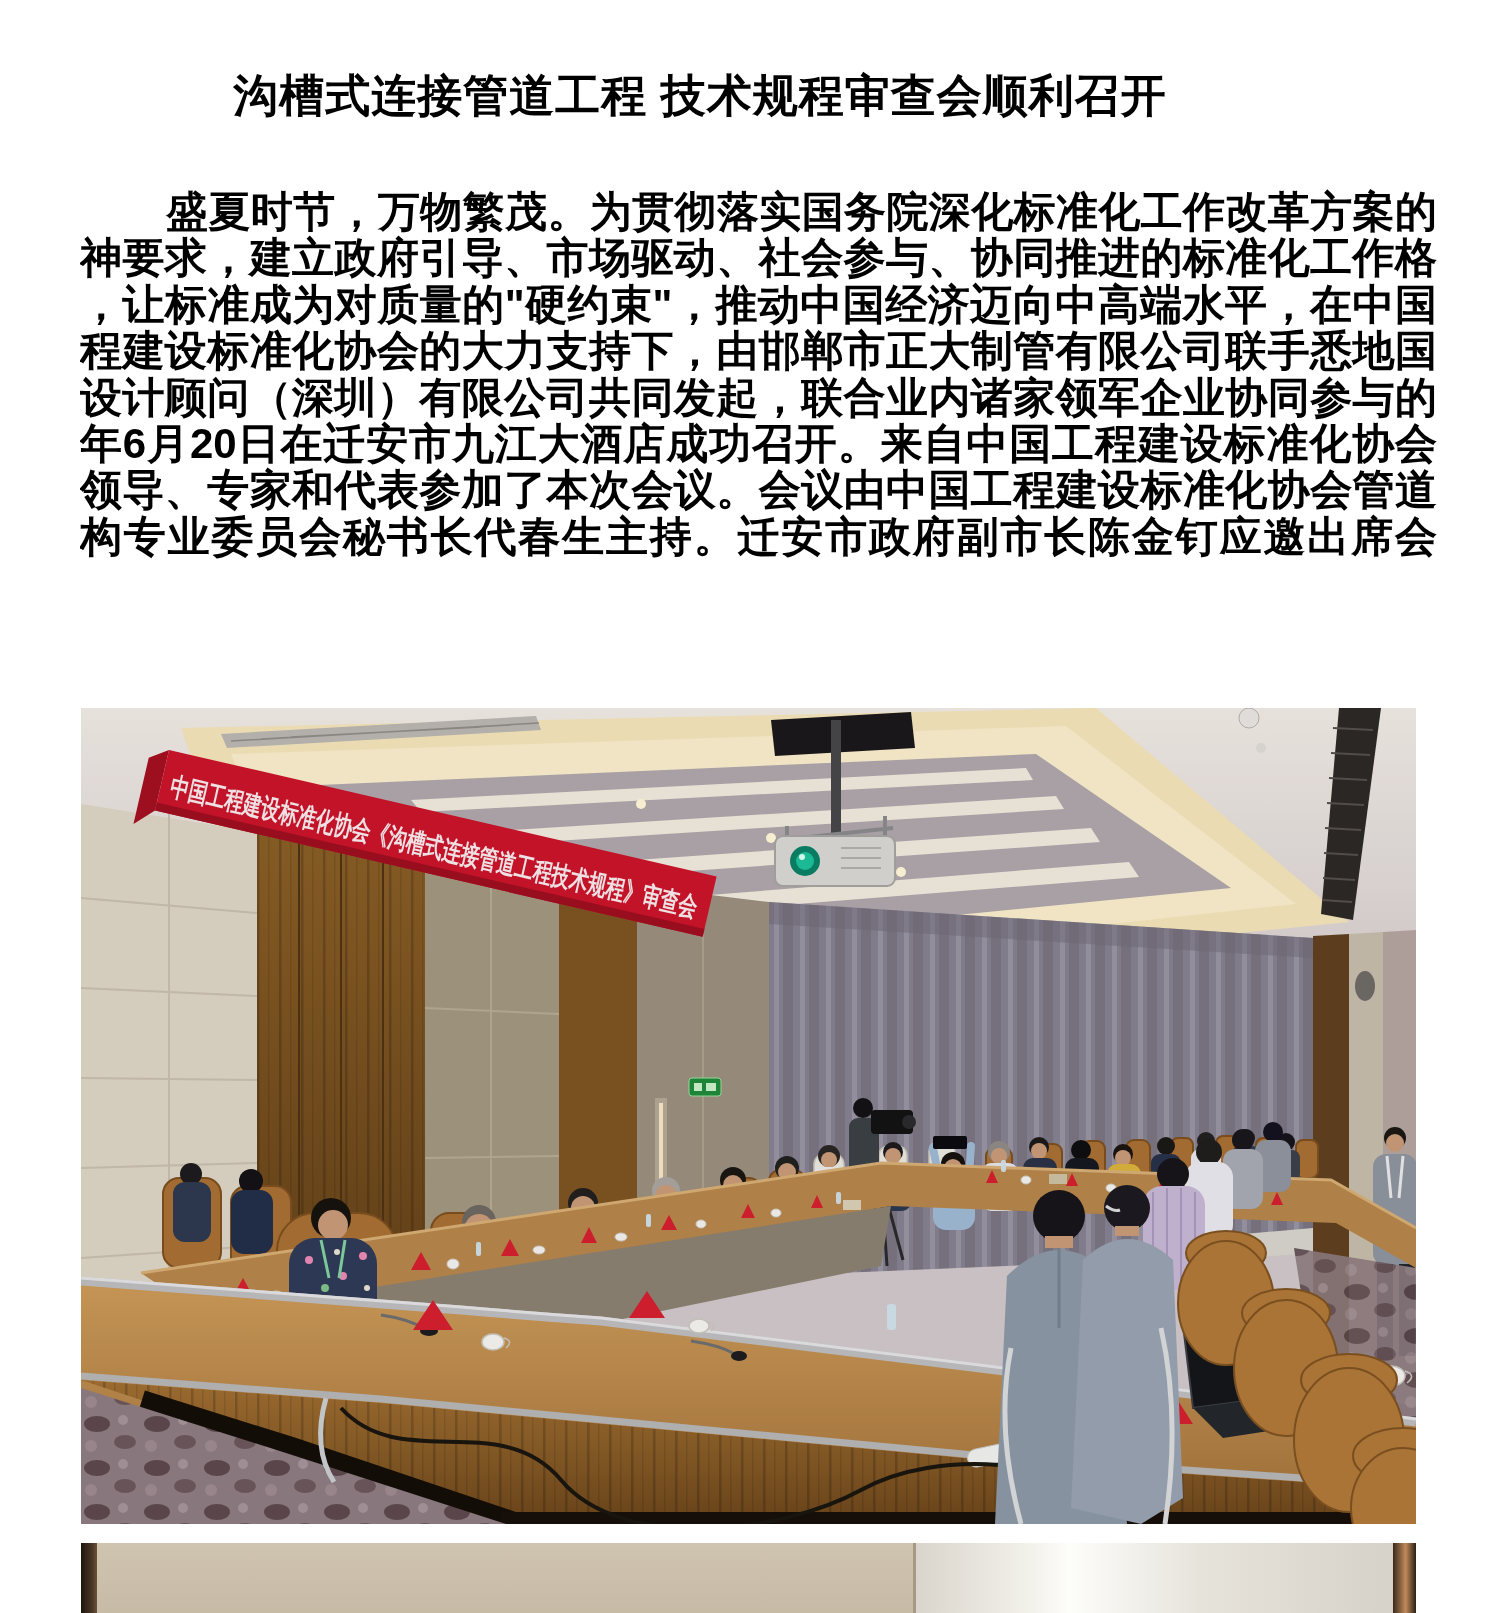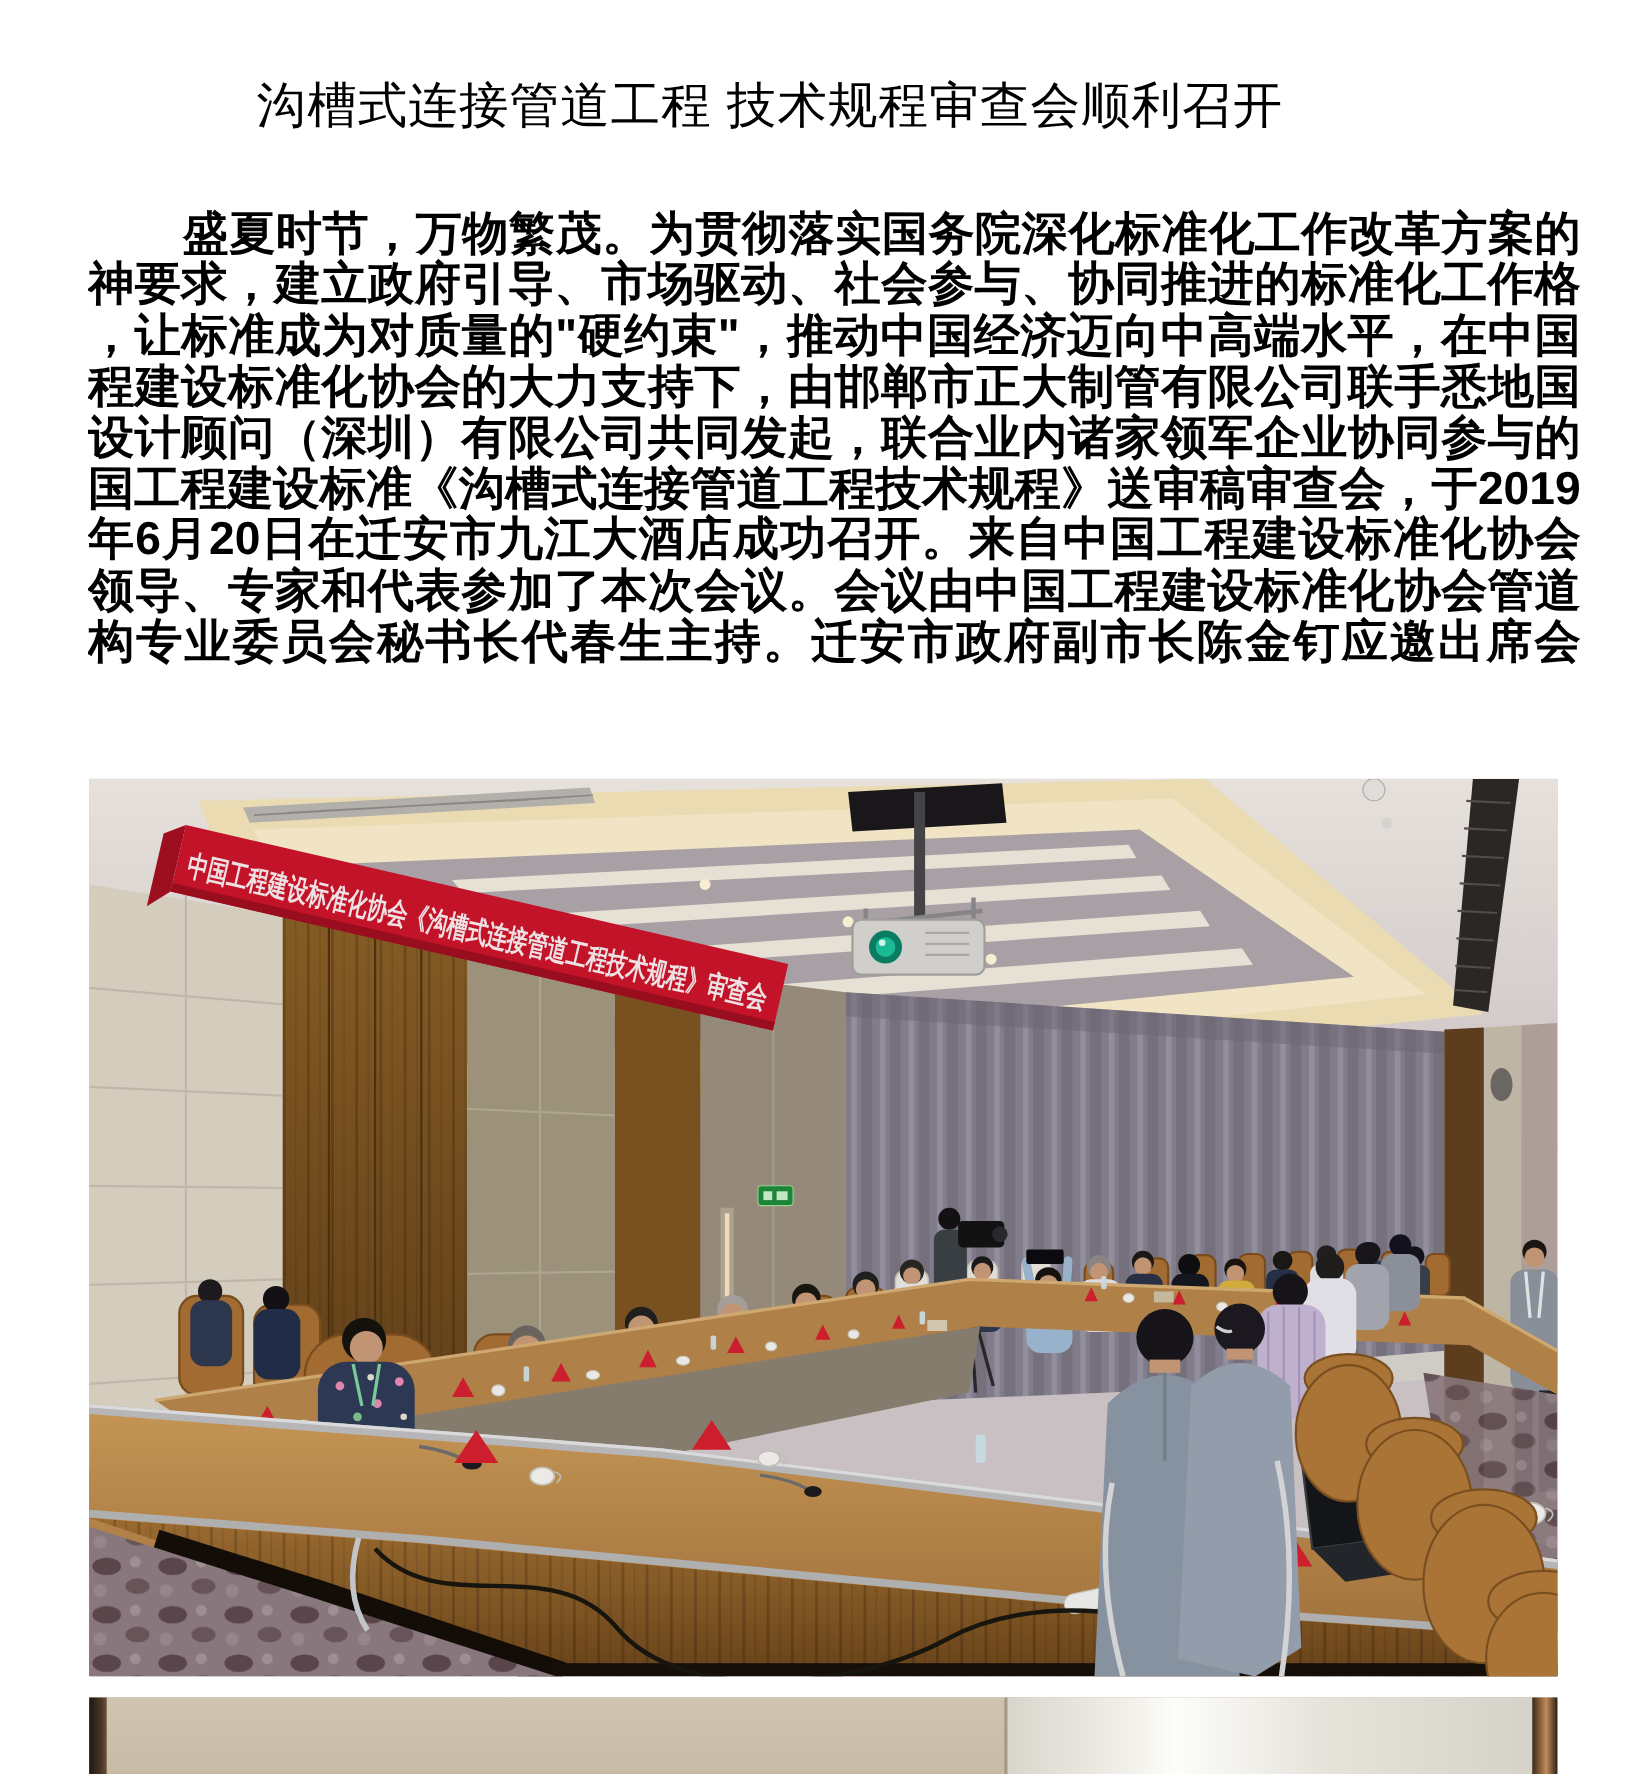--- a/index.html
+++ b/index.html
@@ -2,21 +2,21 @@
 <html><head>
 <meta charset="utf-8">
 <style>
   html,body{margin:0;padding:0;background:#ffffff;}
   body{
     position:relative;width:1500px;height:1613px;overflow:hidden;
     font-family:"Liberation Sans",sans-serif;color:#000;
   }
   .title{
     position:absolute;top:66px;left:0;width:1400px;margin:0;
-    text-align:center;font-size:45px;font-weight:400;letter-spacing:1px;
+    text-align:center;font-size:45px;font-weight:700;letter-spacing:1px;
   }
   .para{
     position:absolute;top:189px;left:80px;width:1357px;
     font-size:42px;font-weight:700;
   }
   .pline{
     height:46.4px;line-height:46.4px;overflow:hidden;
     text-align:justify;text-align-last:justify;-moz-text-align-last:justify;
   }
   .pline.first{text-indent:86px;}
@@ -42,21 +42,20 @@
 <body>
 
 <h1 class="title">沟槽式连接管道工程 技术规程审查会顺利召开</h1>
 
 <div class="para">
   <div class="pline first">盛夏时节，万物繁茂。为贯彻落实国务院深化标准化工作改革方案的精</div>
   <div class="pline">神要求，建立政府引导、市场驱动、社会参与、协同推进的标准化工作格局</div>
   <div class="pline">，让标准成为对质量的"硬约束"，推动中国经济迈向中高端水平，在中国工</div>
   <div class="pline">程建设标准化协会的大力支持下，由邯郸市正大制管有限公司联手悉地国际</div>
   <div class="pline">设计顾问（深圳）有限公司共同发起，联合业内诸家领军企业协同参与的中</div>
-  <div class="pline">国工程建设标准《沟槽式连接管道工程技术规程》送审稿审查会，于2019</div>
   <div class="pline">年6月20日在迁安市九江大酒店成功召开。来自中国工程建设标准化协会的</div>
   <div class="pline">领导、专家和代表参加了本次会议。会议由中国工程建设标准化协会管道结</div>
   <div class="pline">构专业委员会秘书长代春生主持。迁安市政府副市长陈金钉应邀出席会议。</div>
 </div>
 
 <figure class="photo-main" style="margin:0">
 <svg width="1335" height="816" viewBox="0 0 1335 816" xmlns="http://www.w3.org/2000/svg">
   <defs>
     <linearGradient id="gCeil" x1="0" y1="0" x2="0" y2="1">
       <stop offset="0" stop-color="#efe9e3"></stop>

